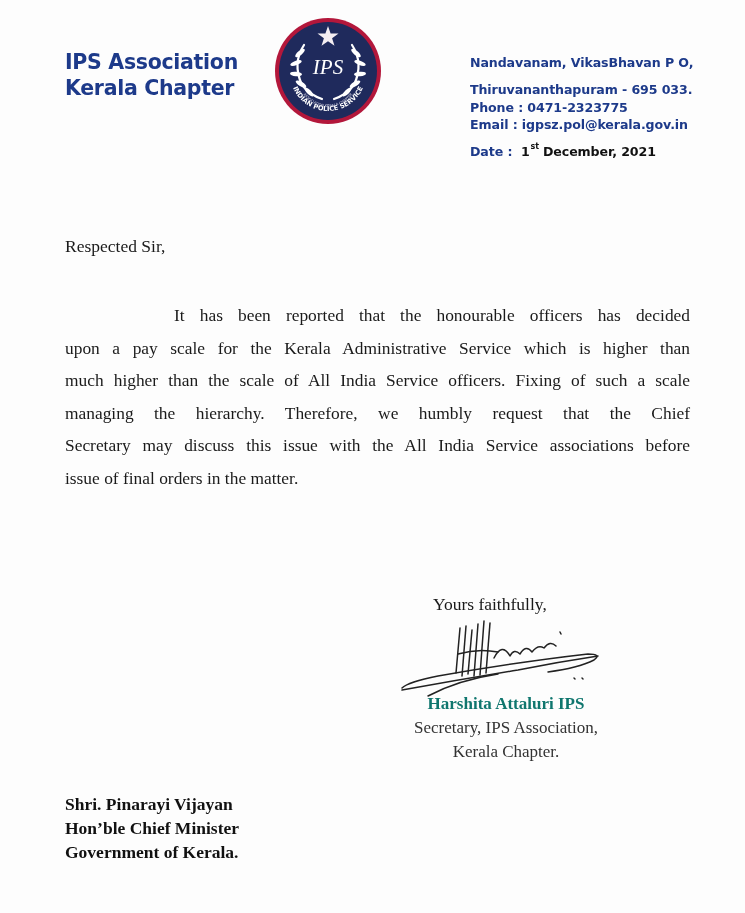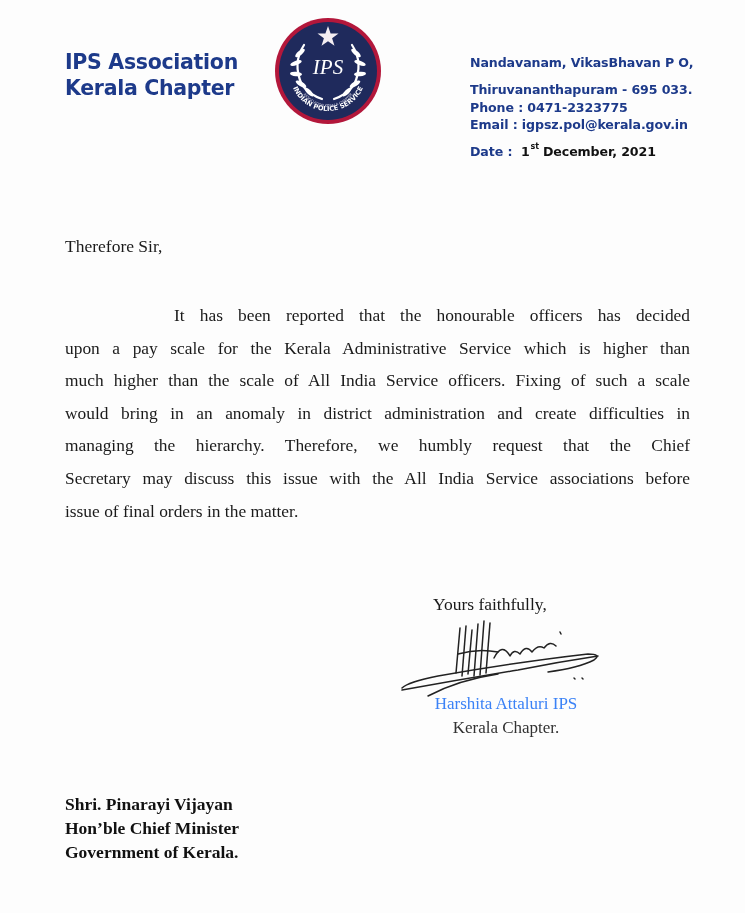--- a/index.html
+++ b/index.html
@@ -30,21 +30,21 @@
     }
     .body-text .line { display: block; text-align: justify; text-align-last: justify; white-space: nowrap; height: 32.6px; }
     .body-text .line.indent { padding-left: 109px; }
     .body-text .line.last { text-align-last: left; }
     .closing { position: absolute; left: 433px; top: 594px; font-size: 17.5px; text-align: right; }
     .signature { position: absolute; left: 398px; top: 618px; width: 210px; height: 80px; }
     .signer {
       position: absolute; left: 395px; top: 692px; width: 222px; text-align: center;
       font-size: 17px; line-height: 24px; color: #333;
     }
-    .signer .name { font-weight: normal; color: #3b82f6; }
+    .signer .name { font-weight: bold; color: #0f766e; }
     .addressee {
       position: absolute; left: 65px; top: 792px;
       font-size: 17.5px; line-height: 24px; font-weight: bold; color: #111;
     }
   </style>
 </head>
 <body>
 
 <div class="page">
 
@@ -90,27 +90,26 @@
     <div class="ln" style="top:0px">Nandavanam, VikasBhavan P O,</div>
     <div class="ln" style="top:27px">Thiruvananthapuram - 695 033.</div>
     <div class="ln" style="top:45px">Phone : 0471-2323775</div>
     <div class="ln" style="top:62px">Email : igpsz.pol@kerala.gov.in</div>
     <div class="ln" style="top:87px">
       <span>Date :</span>
       <span class="date-val">&nbsp;<span>1</span><sup>st</sup><span>December, 2021</span></span>
     </div>
   </div>
 
-  <div class="salutation serif">Therefore Sir,</div>
+  <div class="salutation serif">Respected Sir,</div>
 
   <div class="body-text serif">
     <span class="line indent">It has been reported that the honourable officers has decided</span>
     <span class="line">upon a pay scale for the Kerala Administrative Service which is higher than</span>
     <span class="line">much higher than the scale of All India Service officers. Fixing of such a scale</span>
-    <span class="line">would bring in an anomaly in district administration and create difficulties in</span>
     <span class="line">managing the hierarchy.  Therefore, we humbly request that the Chief</span>
     <span class="line">Secretary may discuss this issue with the All India Service associations before</span>
     <span class="line last">issue of final orders in the matter.</span>
   </div>
 
   <div class="closing serif">Yours faithfully,</div>
 
   <svg class="signature" viewBox="0 0 210 80">
     <g fill="none" stroke="#222" stroke-width="1.5" stroke-linecap="round" stroke-linejoin="round">
       <path d="M 62 10 L 58 55"></path>
@@ -125,20 +124,21 @@
       <path d="M 4 70 Q 10 64 40 58 Q 120 44 190 36 Q 204 36 196 42 Q 180 50 150 54"></path>
       <path d="M 4 72 Q 60 62 120 52 Q 160 44 200 38"></path>
       <path d="M 176 60 L 177 61"></path>
       <path d="M 184 60 L 185 61"></path>
       <path d="M 30 78 Q 60 62 100 56"></path>
     </g>
   </svg>
 
   <div class="signer serif">
     <div class="name">Harshita Attaluri IPS</div>
+    <div>Secretary, IPS Association,</div>
     <div>Kerala Chapter.</div>
   </div>
 
   <div class="addressee serif">
     <div>Shri. Pinarayi Vijayan</div>
     <div>Hon’ble Chief Minister</div>
     <div>Government of Kerala.</div>
   </div>
 
 </div>

